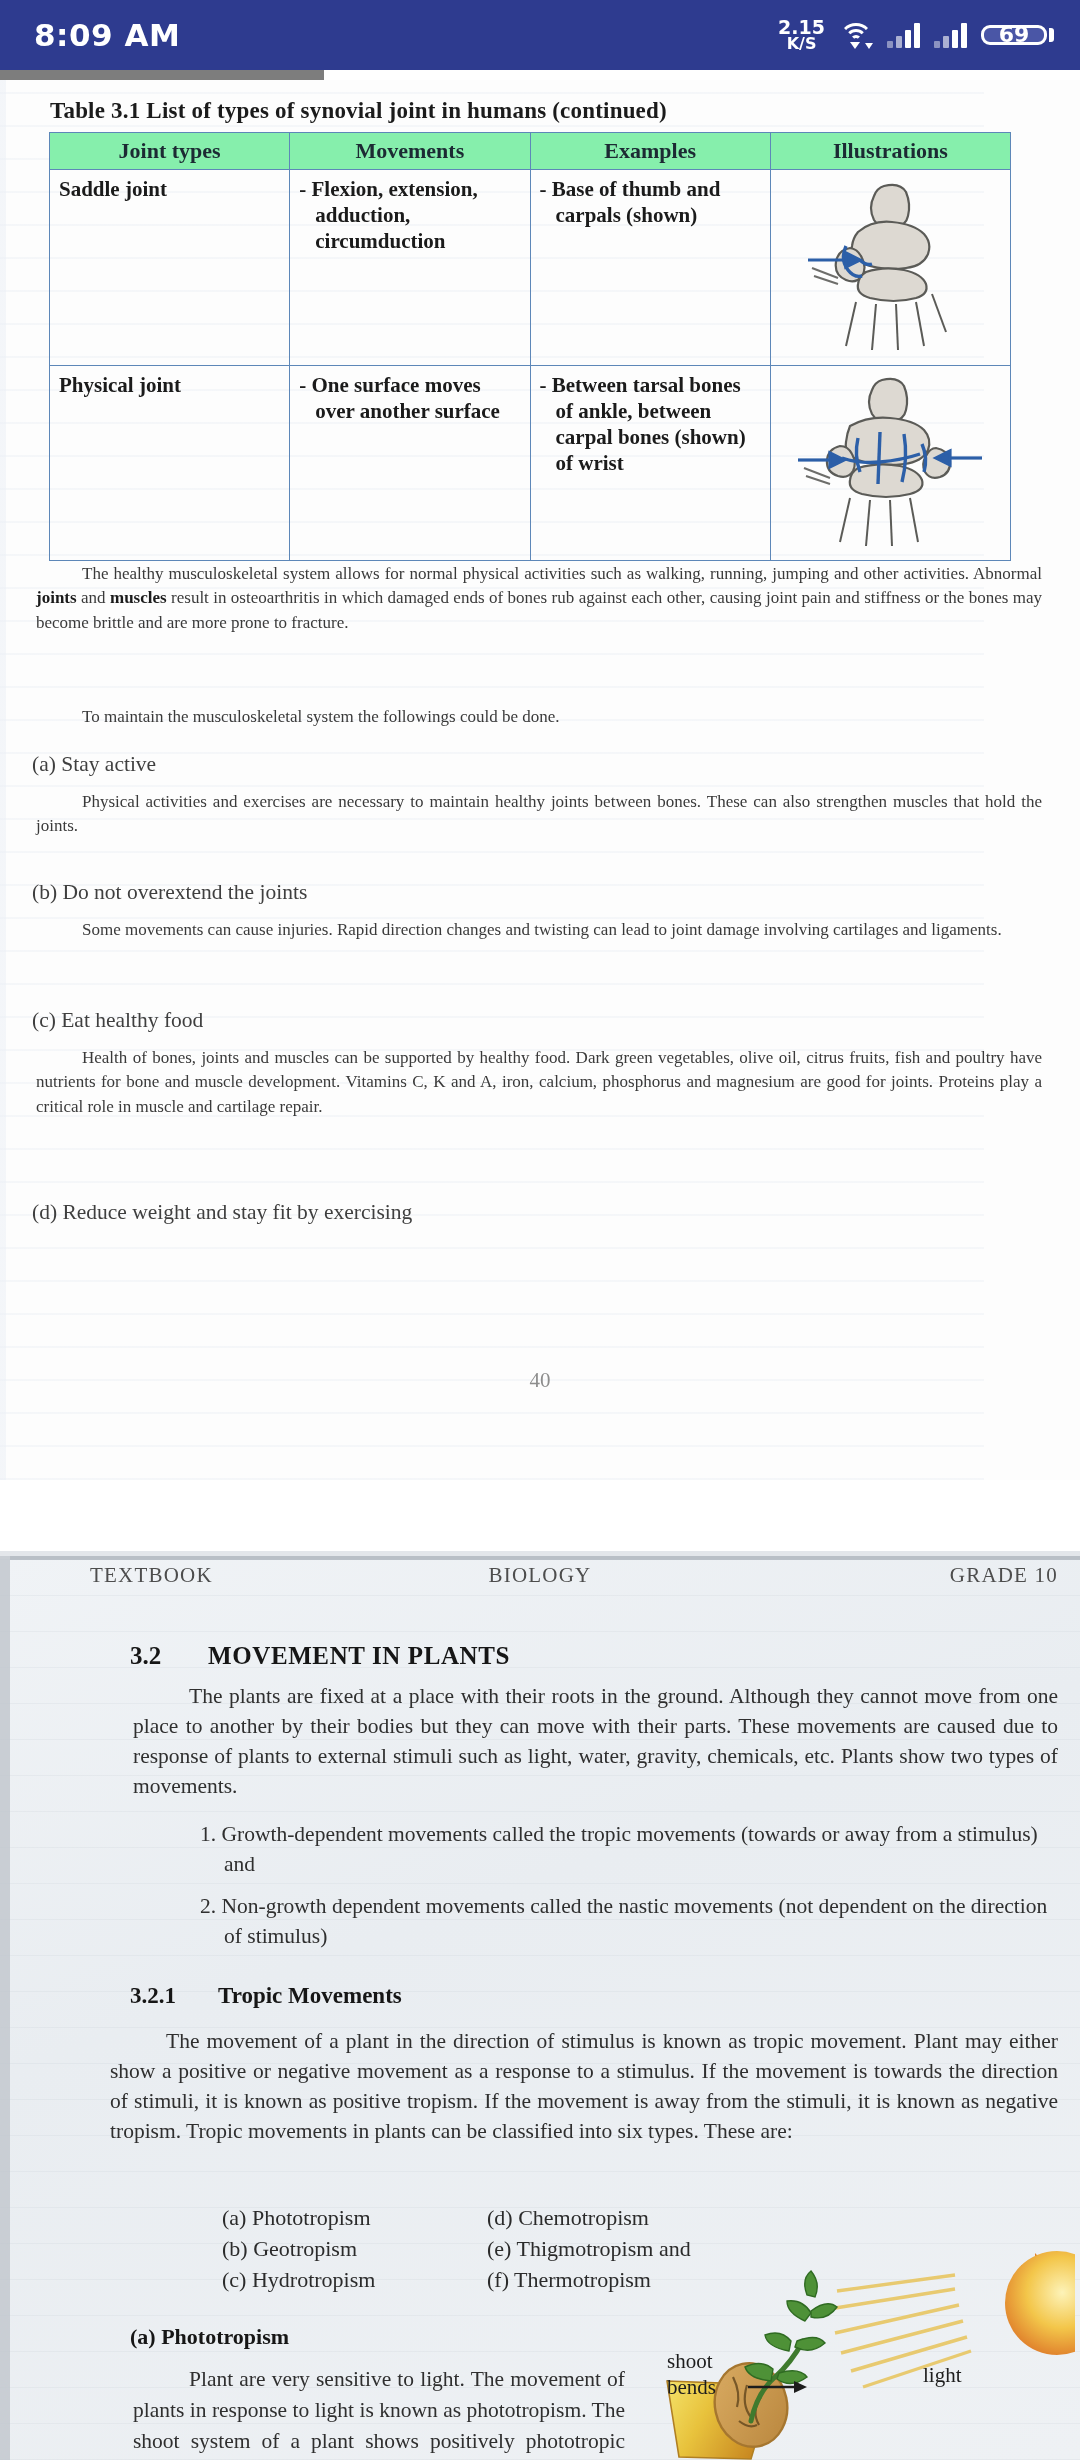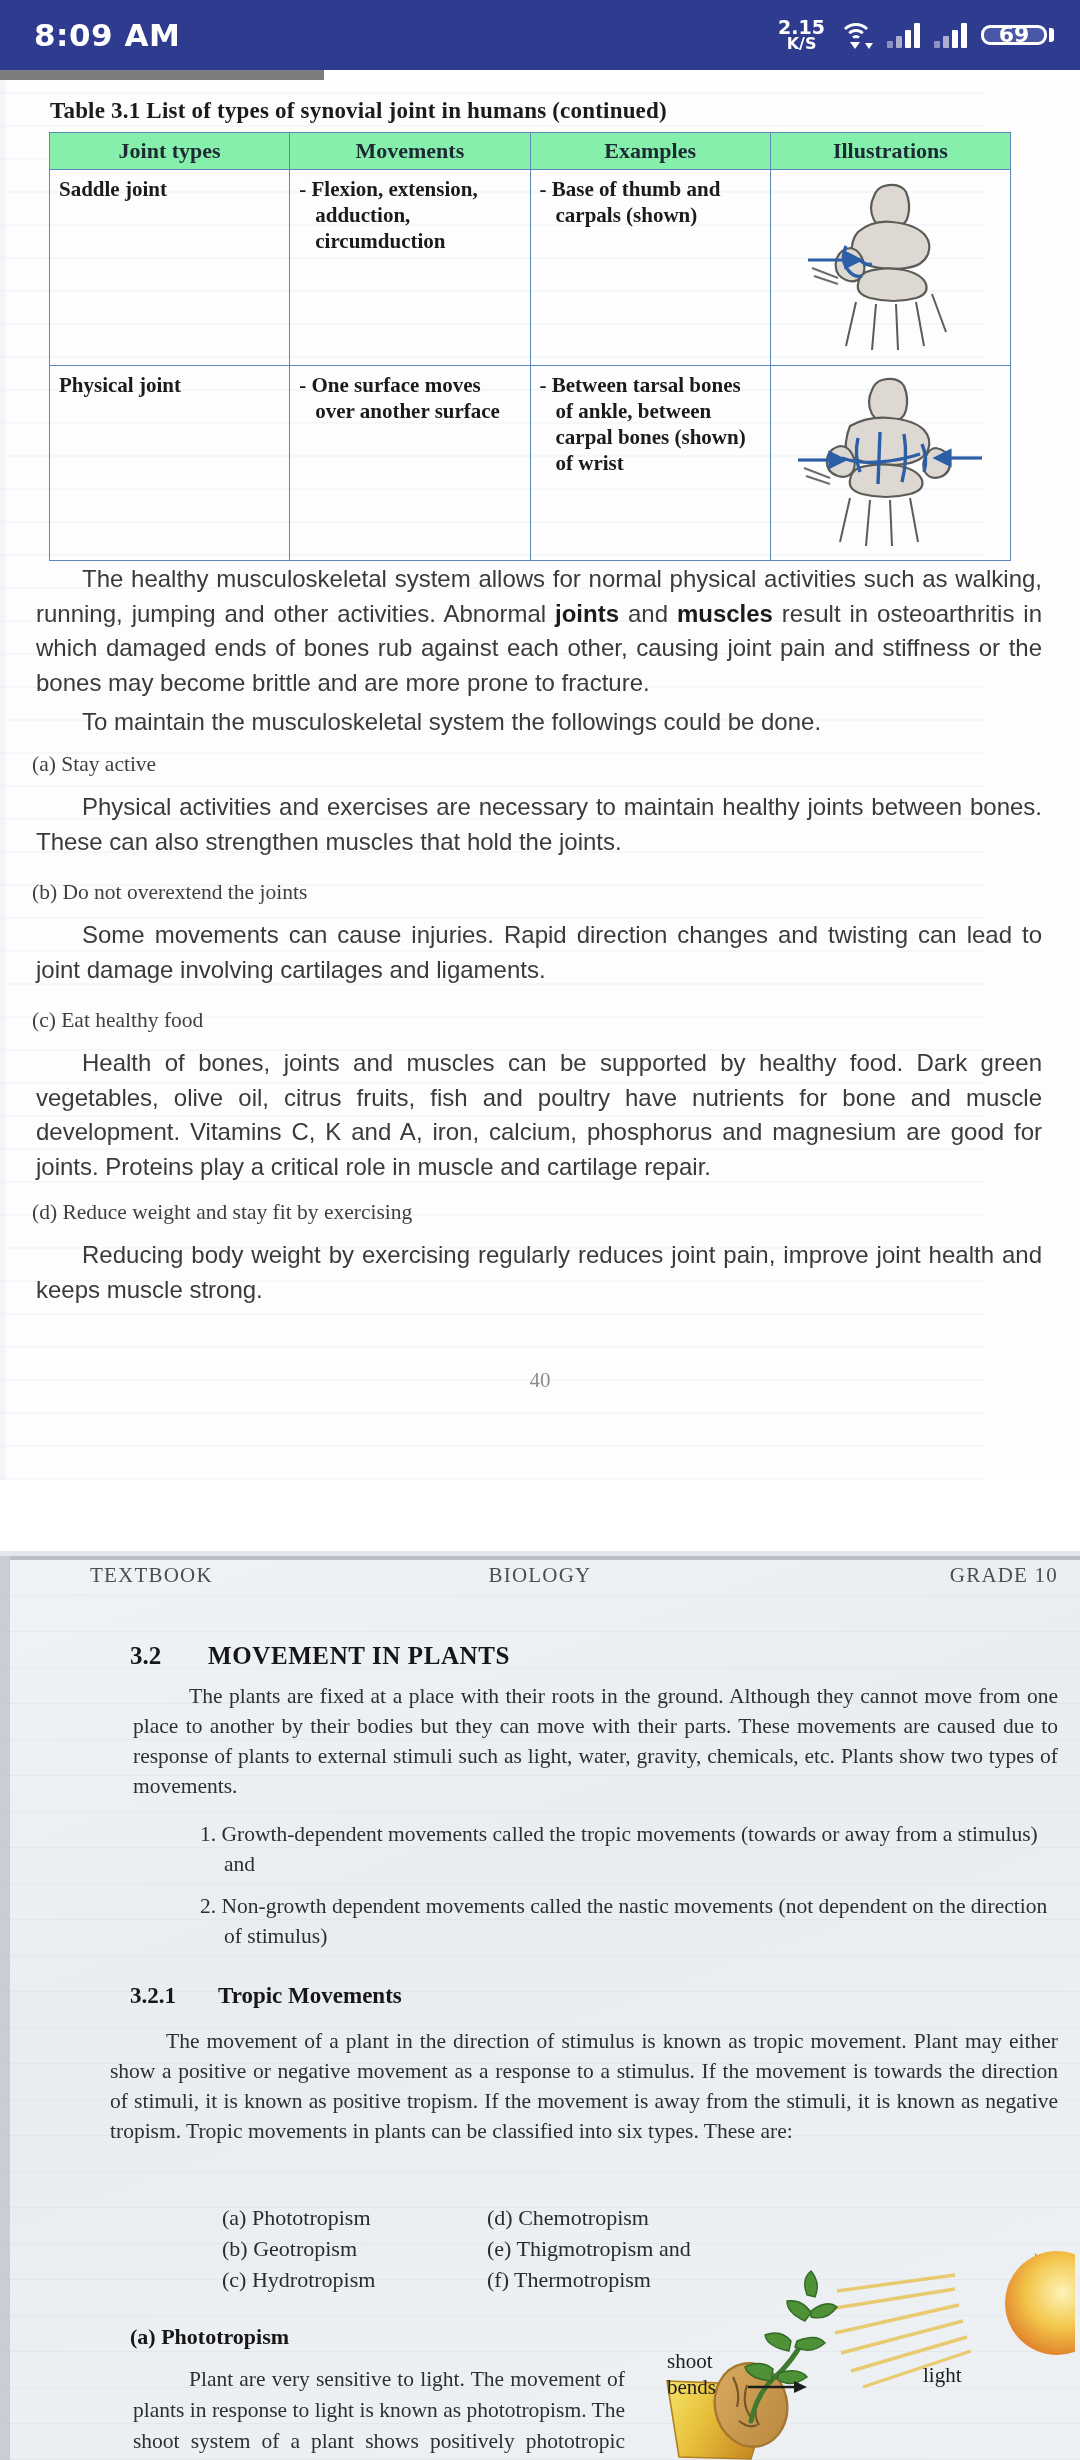--- a/index.html
+++ b/index.html
@@ -133,22 +133,22 @@
   .rowA { height:196px; }
   .rowB { height:195px; }
   .illu { width:100%; height:100%; display:flex; align-items:center; justify-content:center; }
 
   
   .h-bold {
     position:absolute; font-family:"Liberation Serif", serif;
     font-weight:700; font-size:22px; color:#141414;
   }
   .body {
-    position:absolute; font-family:Liberation Sans, sans-serif;
-    font-size:24px; color:#3a3a3a; line-height:1.44;
+    position:absolute; font-family:Liberation Serif, serif;
+    font-size:17px; color:#3a3a3a; line-height:1.44;
     text-align:justify; text-justify:inter-word;
   }
   .body b { color:#1b1b1b; }
   .sub {
     position:absolute; font-family:"Liberation Serif", serif;
     font-size:21.5px; color:#3f3f3f;
   }
   .pgnum {
     position:absolute; left:0; top:1288px; width:1080px; text-align:center;
     font-family:"Liberation Serif", serif; font-size:21px; color:#8d8d8d;
@@ -357,21 +357,20 @@
       <div class="sub" style="left:32px; top:672px;">(a) Stay active</div>
       <div class="body" style="left:36px; top:710px; width:1006px; text-indent:46px;">Physical activities and exercises are necessary to maintain healthy joints between bones. These can also strengthen muscles that hold the joints.</div>
 
       <div class="sub" style="left:32px; top:800px;">(b) Do not overextend the joints</div>
       <div class="body" style="left:36px; top:838px; width:1006px; text-indent:46px;">Some movements can cause injuries. Rapid direction changes and twisting can lead to joint damage involving cartilages and ligaments.</div>
 
       <div class="sub" style="left:32px; top:928px;">(c) Eat healthy food</div>
       <div class="body" style="left:36px; top:966px; width:1006px; text-indent:46px;">Health of bones, joints and muscles can be supported by healthy food. Dark green vegetables, olive oil, citrus fruits, fish and poultry have nutrients for bone and muscle development. Vitamins C, K and A, iron, calcium, phosphorus and magnesium are good for joints. Proteins play a critical role in muscle and cartilage repair.</div>
 
       <div class="sub" style="left:32px; top:1120px;">(d) Reduce weight and stay fit by exercising</div>
-      <div class="body" style="left:36px; top:1158px; width:1006px; text-indent:46px;">Reducing body weight by exercising regularly reduces joint pain, improve joint health and keeps muscle strong.</div>
 
       <div class="pgnum">40</div>
     </div>
   </div>
 
   <div class="pagegap"></div>
   <div class="gapline"></div>
 
   <div class="page2">
     <div class="p2-edge-t"></div>

